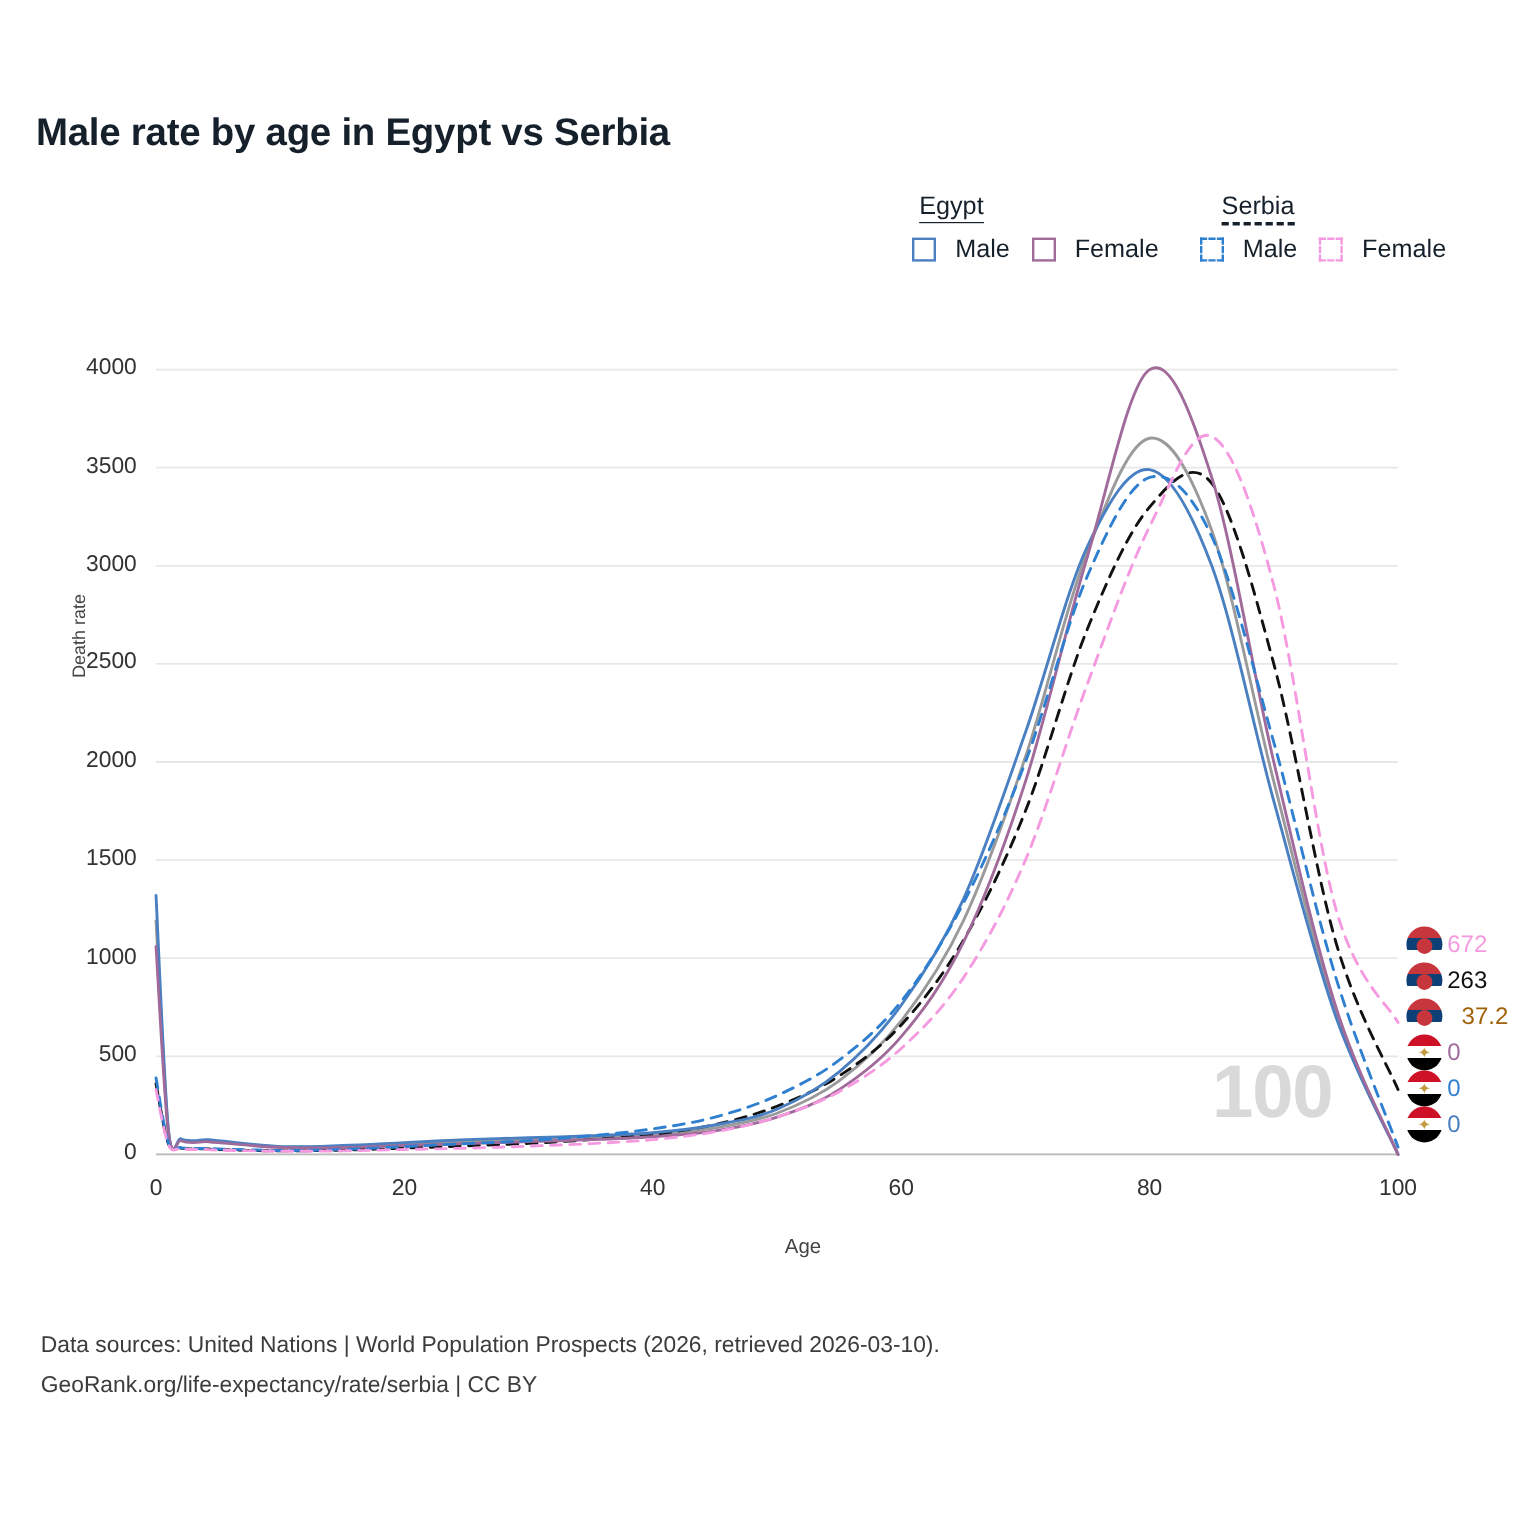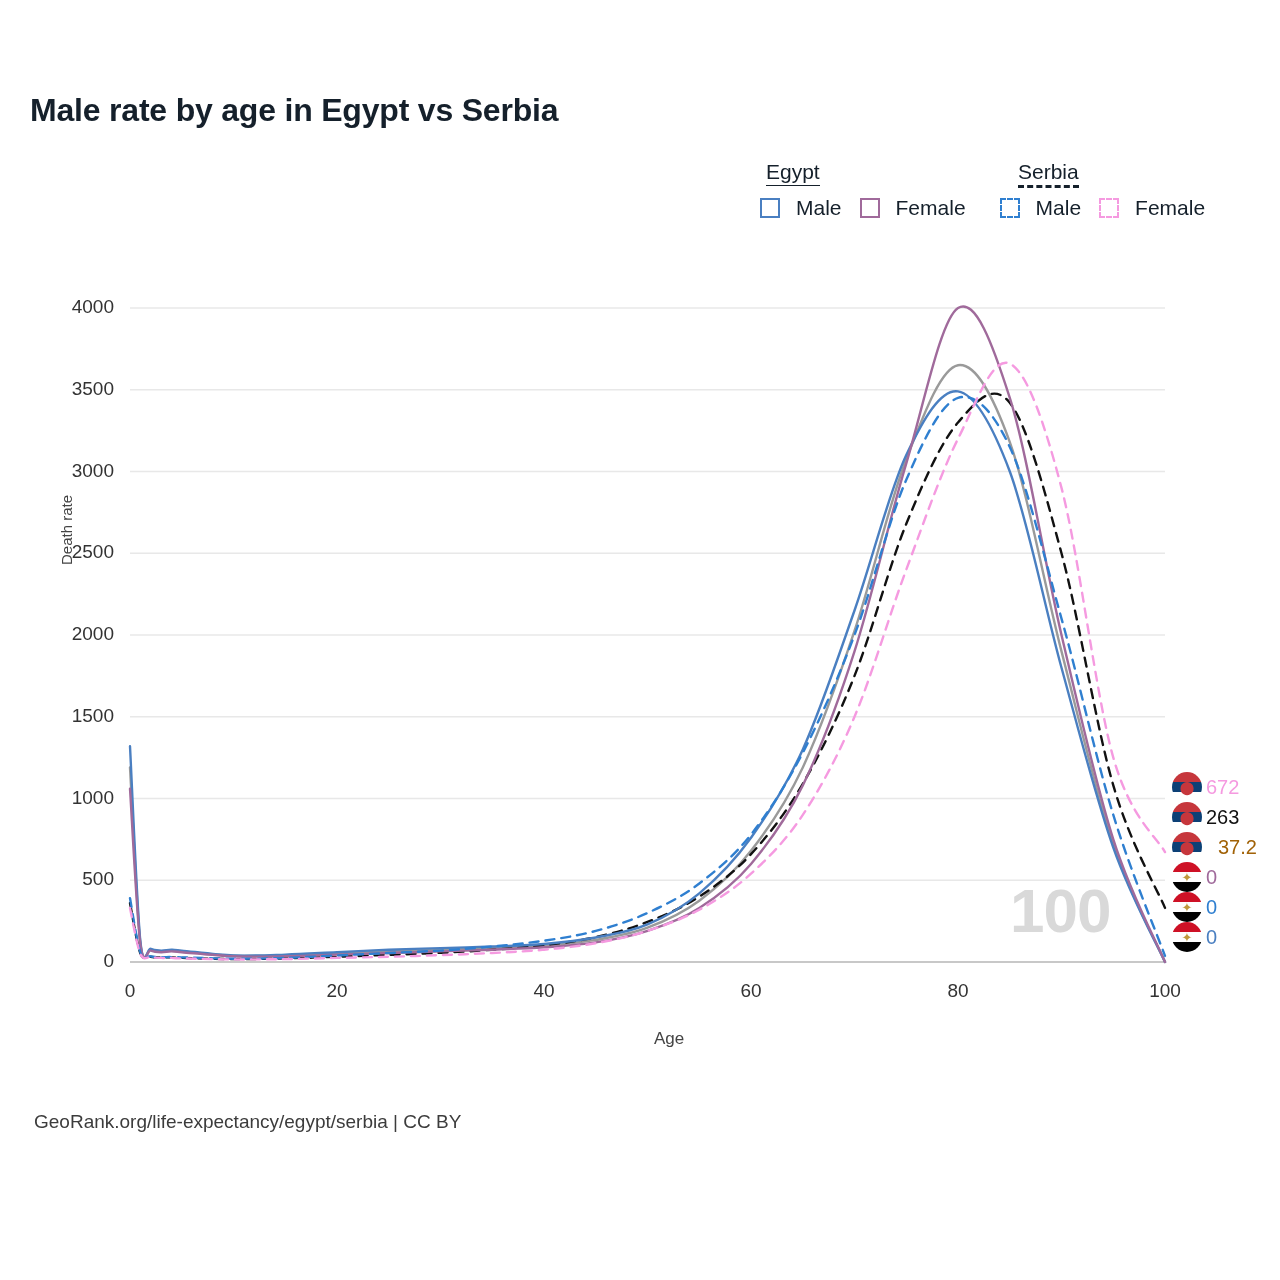--- a/index.html
+++ b/index.html
@@ -135,14 +135,15 @@
     </div>
     <div class="endrow">
       <span class="flag flag-eg">
         <span class="flag-emblem" style="color: rgb(192, 154, 62);">✦</span>
       </span>
       <span class="endval" style="color: rgb(74, 127, 193);">0</span>
     </div>
   </div>
 
 <div class="footer">
-  <div>GeoRank.org/life-expectancy/egypt/serbia | CC BY</div>
+  <div>Data sources: United Nations | World Population Prospects (2026, retrieved 2026-03-10).</div>
+  <div>GeoRank.org/life-expectancy/rate/serbia | CC BY</div>
 </div>
 
 </body></html>

